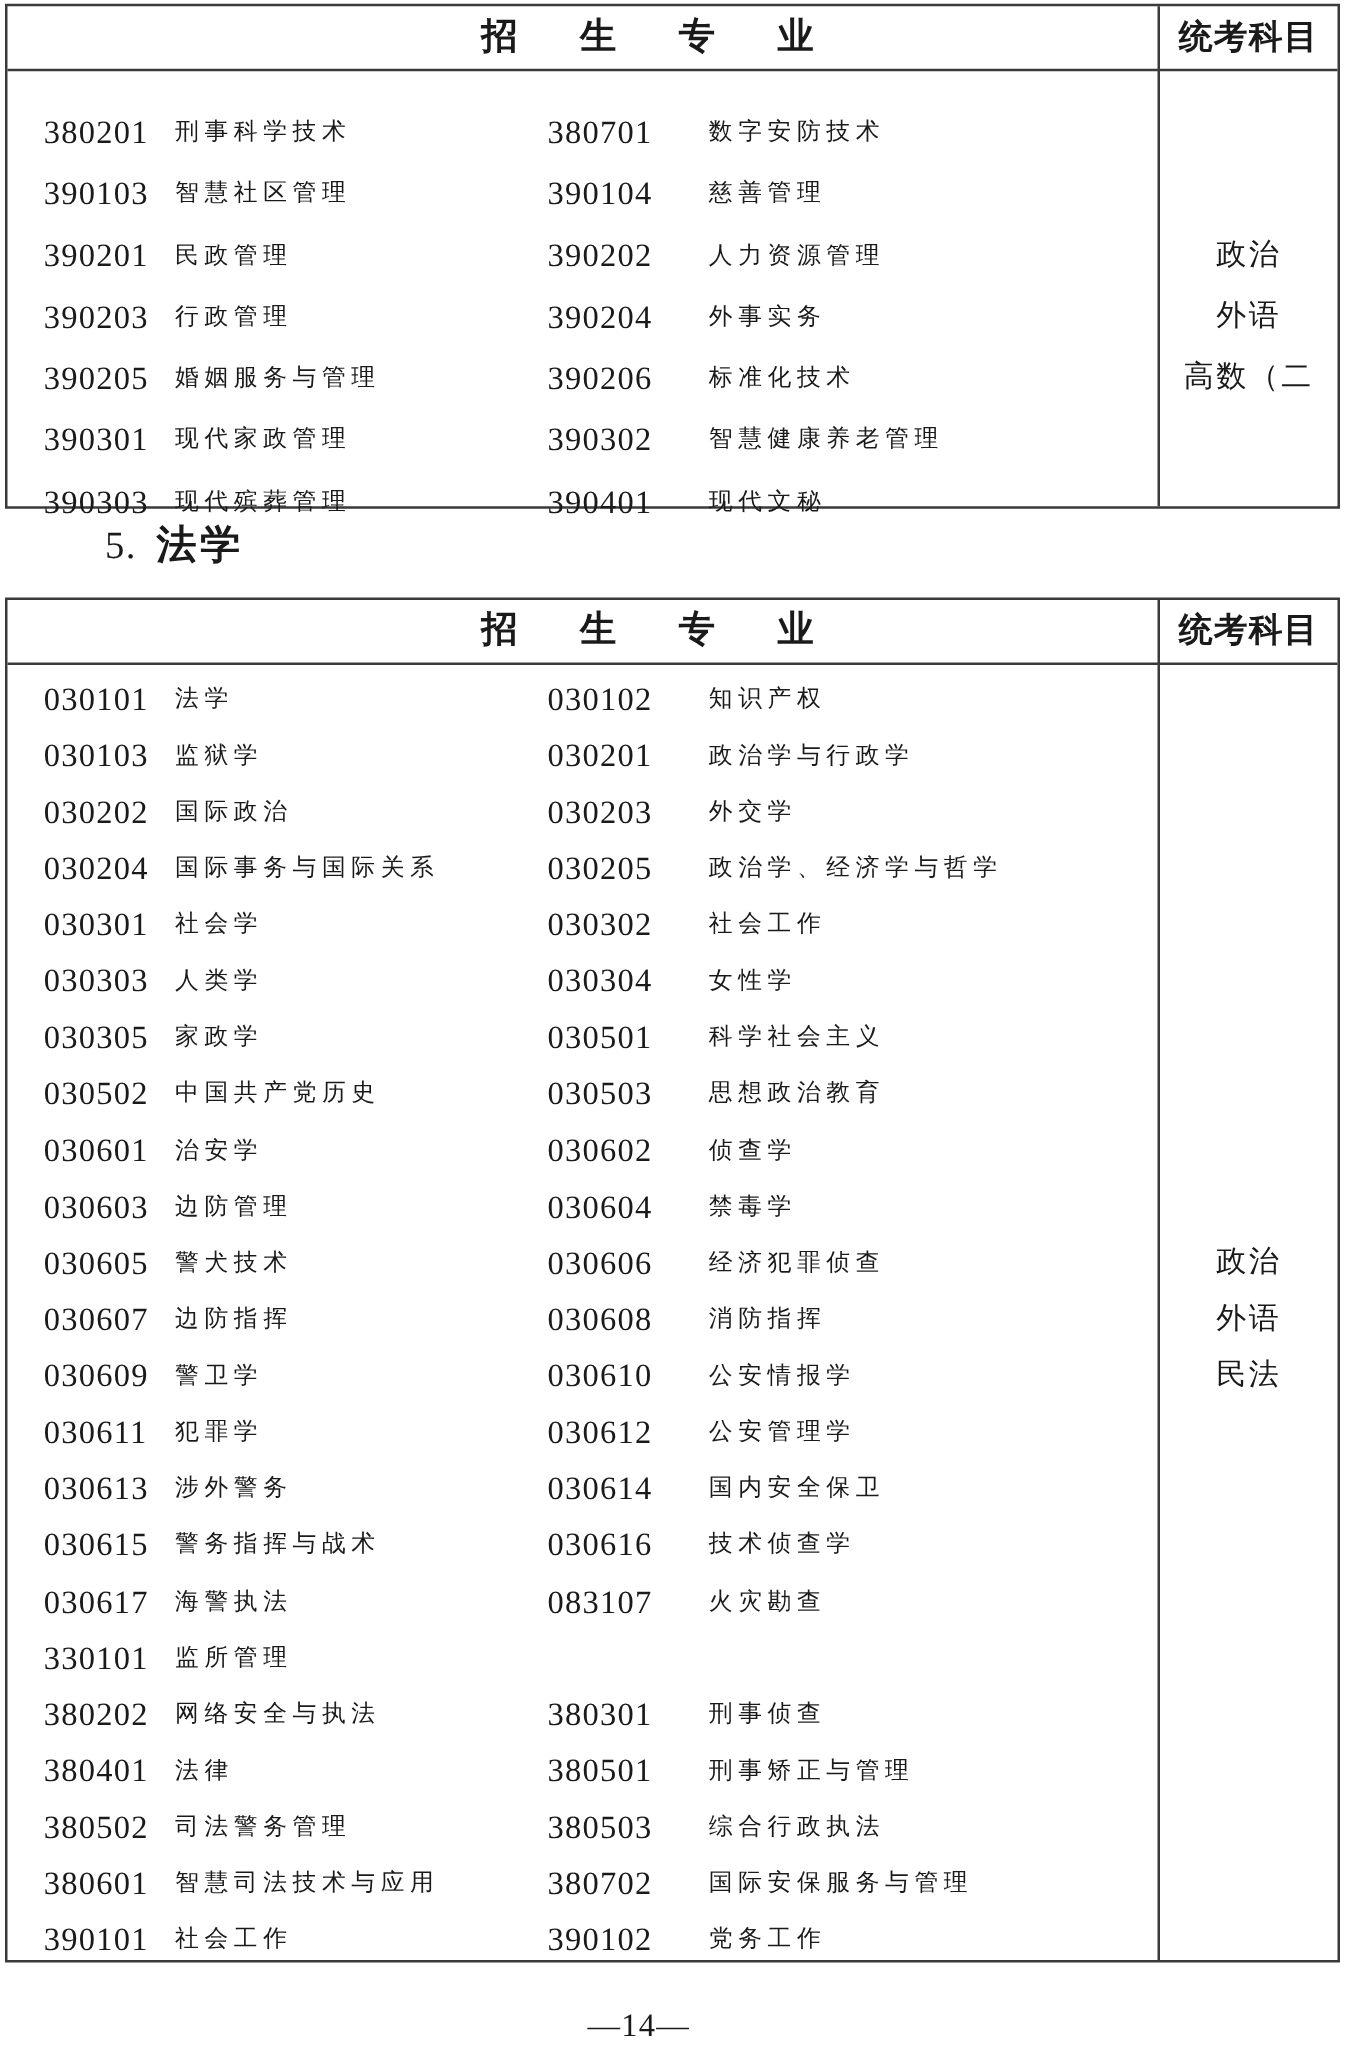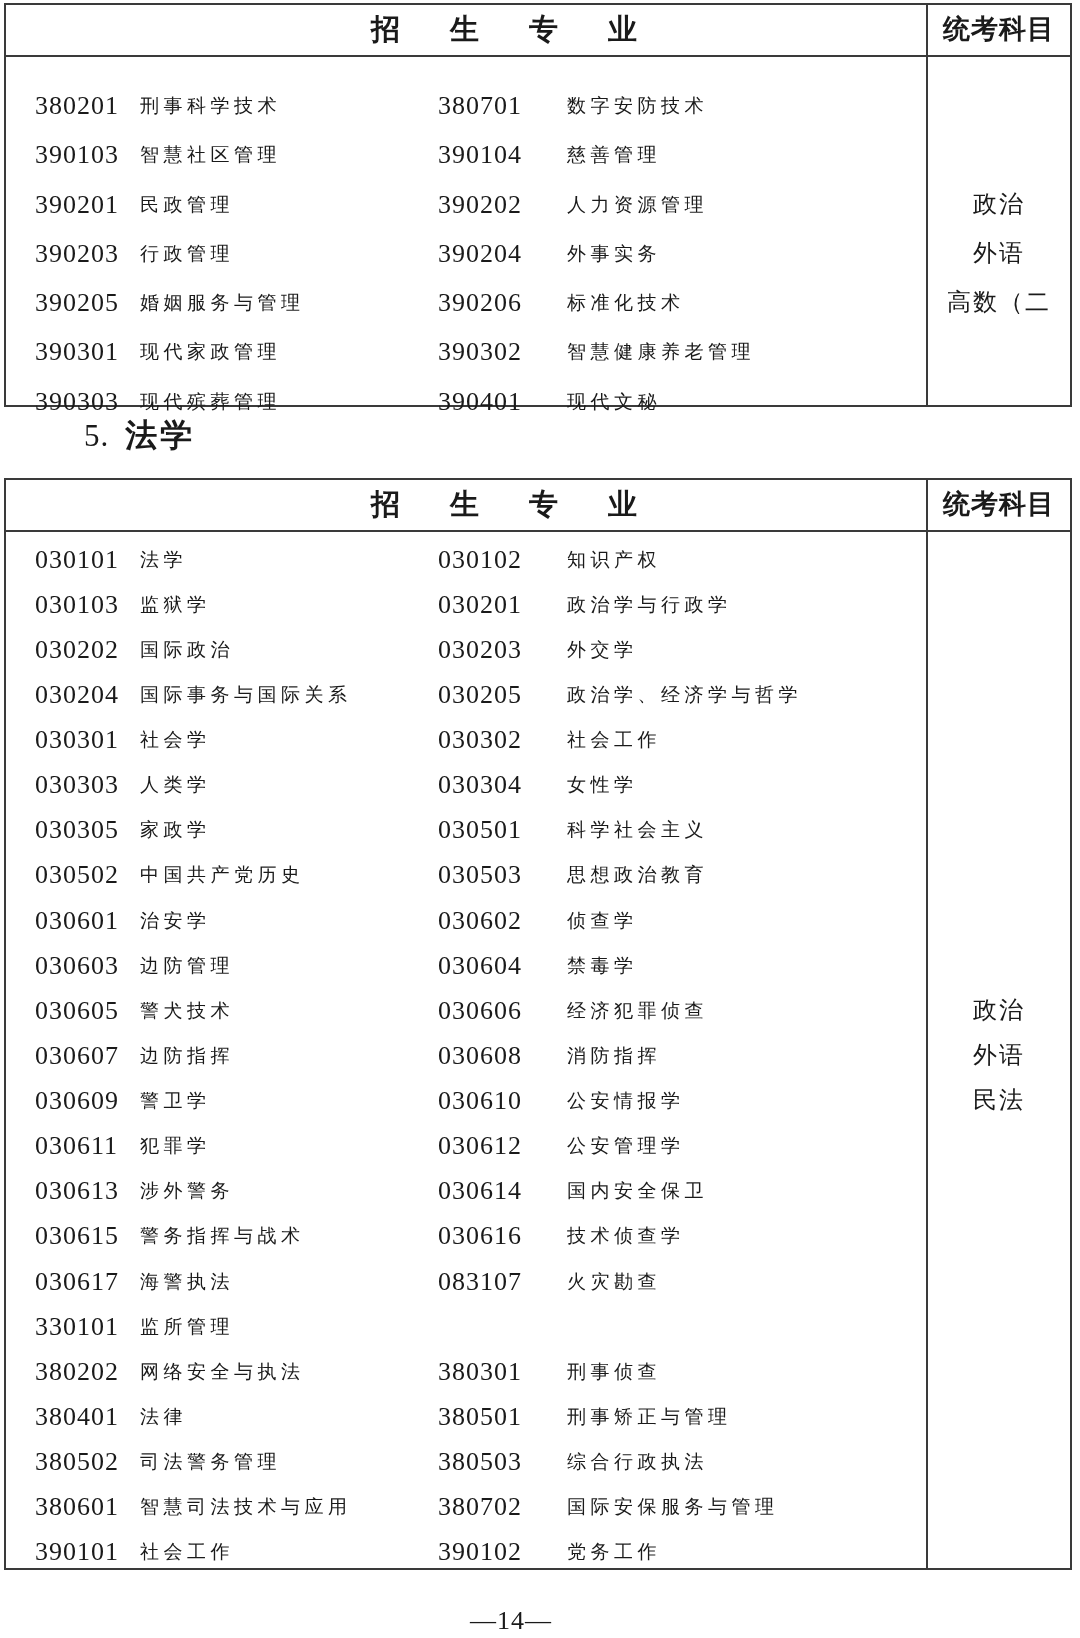--- a/index.html
+++ b/index.html
@@ -27,20 +27,21 @@
     position:relative;height:50px;
     border-bottom:2px solid #3a3a3a;
   }
   .header-major{
     position:absolute;left:0;top:0;width:996px;height:50px;
     line-height:48px;text-align:center;
     font-family:"Liberation Sans", sans-serif;
     font-weight:bold;font-size:29px;
     letter-spacing:50px;text-indent:50px;
     white-space:nowrap;
+    padding-left:14px;
   }
   .header-subject{
     position:absolute;left:922px;top:0;right:0;height:50px;
     line-height:48px;text-align:center;
     font-family:"Liberation Sans", sans-serif;
     font-weight:bold;font-size:27px;letter-spacing:1px;
     white-space:nowrap;
     border-radius:16px;
   }
   .tbody{position:relative;}

